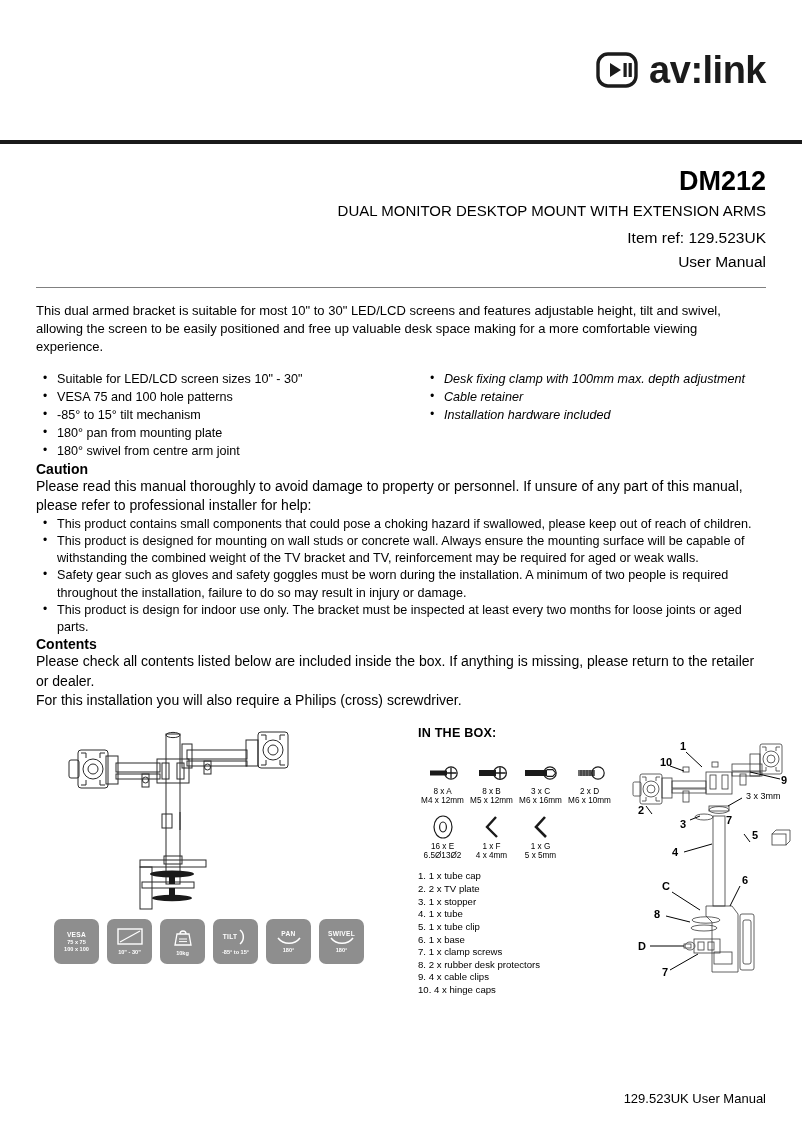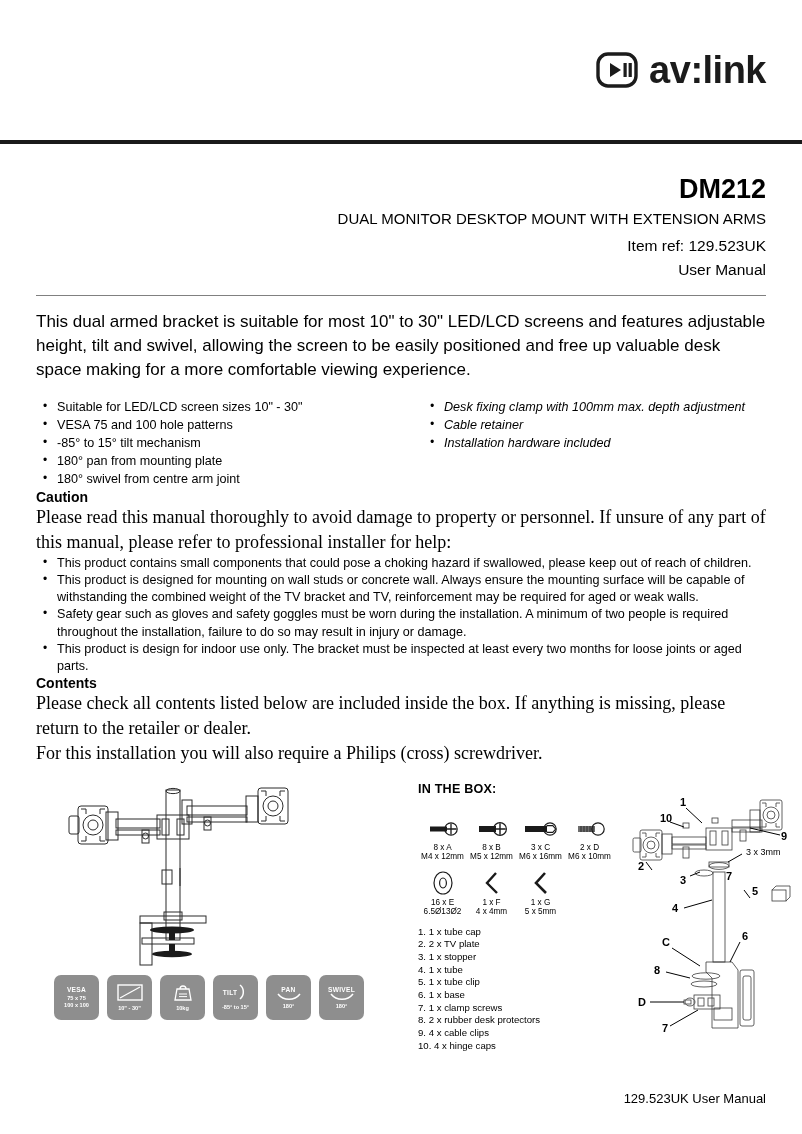--- a/index.html
+++ b/index.html
@@ -17,43 +17,43 @@
 
   
   .brand-row { height: 140px; display: flex; justify-content: flex-end; }
   .logo { display: flex; align-items: center; gap: 10px; }
   .logo-mark { width: 44px; height: 44px; display: block; }
   .logo-text { font-size: 38px; font-weight: bold; letter-spacing: -0.5px; color: #1b1b1b; line-height: 1; }
 
   .rule-thick { border: 0; border-top: 4px solid #1a1a1a; margin: 0 -36px 0 -36px; }
   .rule-thin { border: 0; border-top: 1px solid #808080; margin: 16px 0 0 0; }
 
-  .title-block { text-align: right; padding-top: 22px; margin-top: 8px; }
+  .title-block { text-align: right; padding-top: 22px; }
   .model { font-size: 27px; font-weight: bold; letter-spacing: 0px; line-height: 1.15; }
   .subtitle { font-size: 15px; font-weight: normal; line-height: 1.3; margin-top: 4px; }
   .itemref { font-size: 15.5px; margin-top: 8px; }
   .usermanual { font-size: 15.5px; margin-top: 6px; }
 
   
-  .intro { font-size: 17px; line-height: 1.42; margin-top: 14px; }
+  .intro { font-size: 13px; line-height: 1.42; margin-top: 14px; }
 
   .feature-cols { display: flex; margin-top: 14px; }
   .feature-col { width: 50%; }
   .feature-col.right { padding-left: 22px; font-style: italic; }
   ul.bul { list-style: none; margin: 0; padding: 0; }
   ul.bul > li {
     font-size: 12.6px; line-height: 1.35; position: relative;
     padding-left: 21px; margin: 0 0 1px 0;
   }
   ul.bul > li::before {
     content: "\2022"; position: absolute; left: 7px; top: -1px; font-size: 12px;
   }
 
   .sec-head { font-size: 14px; font-weight: bold; }
-  .sec-para { font-size: 18px; line-height: 1.38; font-family: Liberation Serif, serif; }
+  .sec-para { font-size: 14px; line-height: 1.38; }
   ul.bul.tight > li { margin-bottom: 0; line-height: 1.37; }
 
   
   .contents-area { position: relative; margin-top: 16px; height: 290px; }
   .art-left { position: absolute; left: 18px; top: 4px; width: 320px; height: 185px; }
   .badges { position: absolute; left: 18px; top: 193px; display: flex; gap: 8px; }
   .badge {
     width: 45px; height: 45px; background: #8e8e8e; border-radius: 7px;
     display: flex; flex-direction: column; align-items: center; justify-content: center;
     color: #ffffff; text-align: center; line-height: 1.12;

